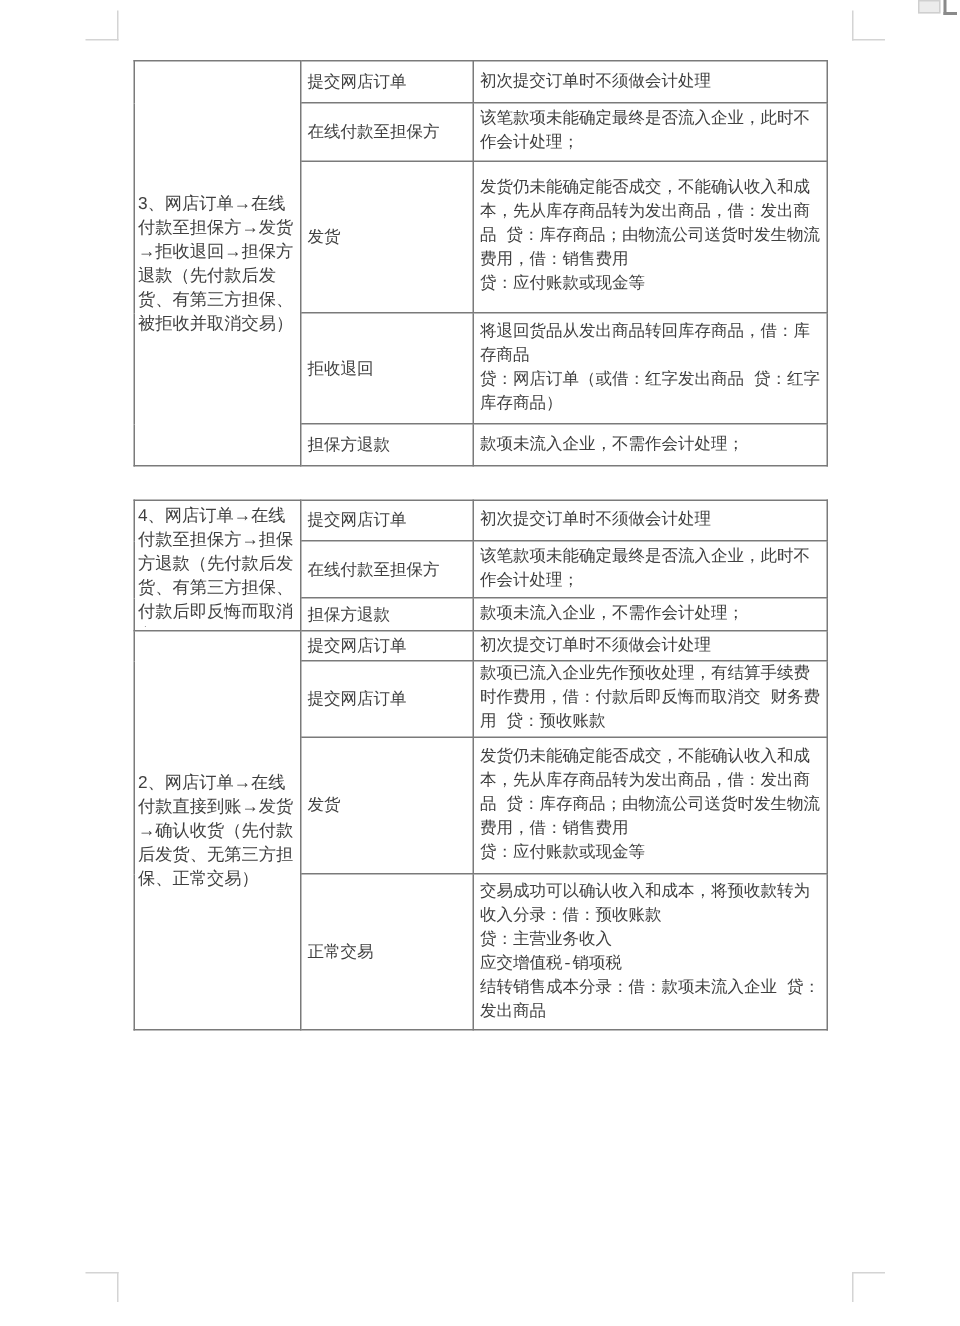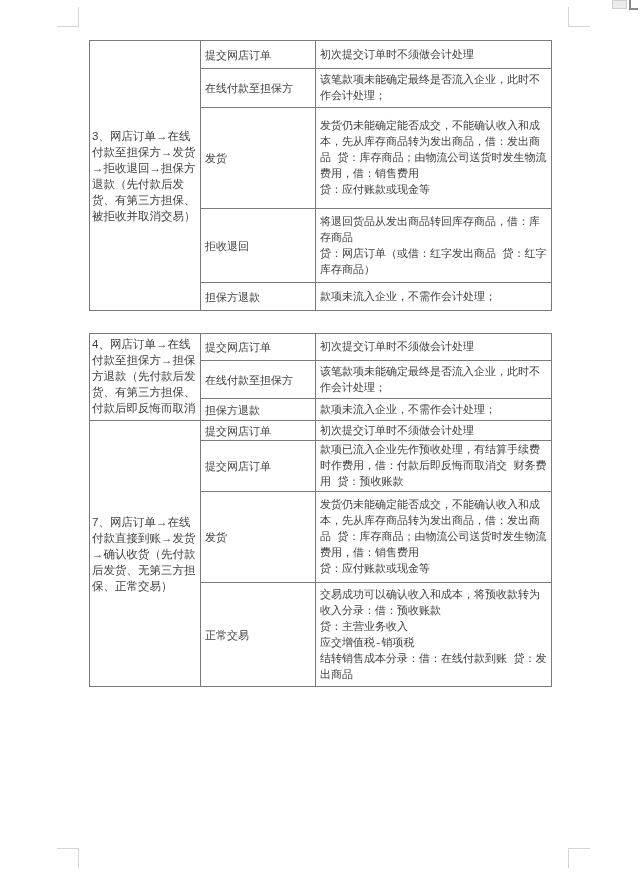--- a/index.html
+++ b/index.html
@@ -129,21 +129,21 @@
     </tr>
     <tr style="height:22px">
       <td class="stage">
             <span class="inner">担保方退款</span>
           </td>
       <td class="desc"><span class="inner">款项未流入企业，不需作会计处理；</span></td>
     </tr>
 
     <tr style="height:20px">
       <td class="group" rowspan="4">
-        <span class="inner">7、网店订单→在线付款直接到账→发货→确认收货（先付款后发货、无第三方担保、正常交易）</span>
+        <span class="inner">2、网店订单→在线付款直接到账→发货→确认收货（先付款后发货、无第三方担保、正常交易）</span>
       </td>
       <td class="stage">
             <span class="inner">提交网店订单</span>
           </td>
       <td class="desc"><span class="inner">初次提交订单时不须做会计处理</span></td>
     </tr>
     <tr style="height:49px">
       <td class="stage">
             <span class="inner">提交网店订单</span>
           </td>
@@ -156,18 +156,18 @@
       <td class="desc"><span class="inner">发货仍未能确定能否成交，不能确认收入和成本，先从库存商品转为发出商品，借：发出商品 贷：库存商品；由物流公司送货时发生物流费用，借：销售费用
 贷：应付账款或现金等</span></td>
     </tr>
     <tr style="height:104px">
       <td class="stage">
             <span class="inner">正常交易</span>
           </td>
       <td class="desc"><span class="inner">交易成功可以确认收入和成本，将预收款转为收入分录：借：预收账款
 贷：主营业务收入
 应交增值税-销项税
-结转销售成本分录：借：在线付款到账 贷：发出商品</span></td>
+结转销售成本分录：借：款项未流入企业 贷：发出商品</span></td>
     </tr>
   </tbody>
     </table>
 
 </div>
 
 </body></html>

